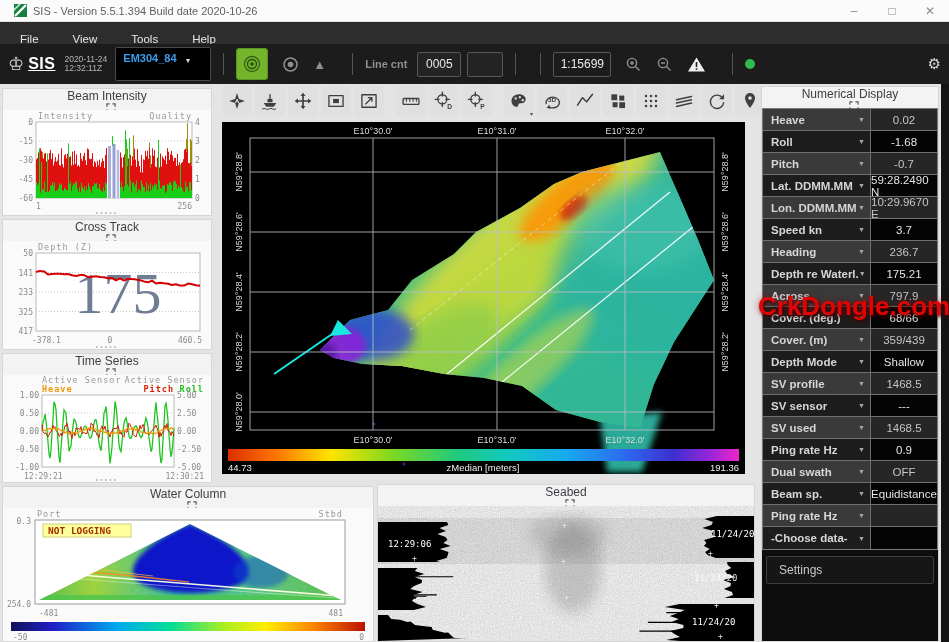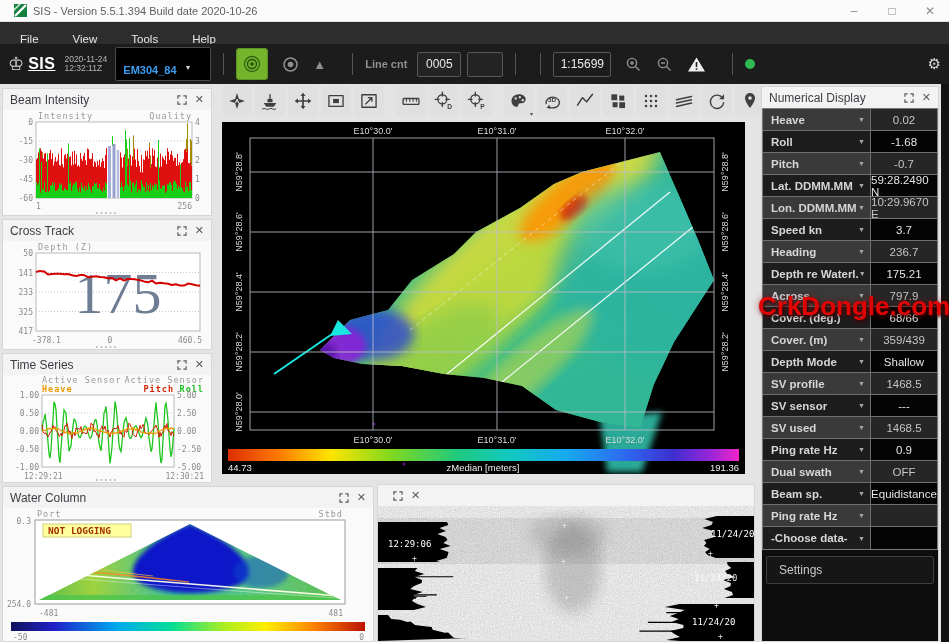--- a/index.html
+++ b/index.html
@@ -17,36 +17,36 @@
            display:flex;align-items:center;padding-left:20px;box-sizing:border-box;gap:34px;}
   .menu-item{display:inline-block;color:#e6e6e6;font-size:11.5px;margin-top:11px;}
   .menu-item::first-letter{text-decoration:underline;}
   
   .toolbar{position:absolute;left:0;top:44px;width:949px;height:40px;background:#1c1c1c;
            display:flex;align-items:center;padding:0 8px;box-sizing:border-box;}
   .crest{font-size:18px;color:#dcdcdc;margin-right:4px;}
   .appname{color:#fff;font-size:16px;font-weight:bold;letter-spacing:.5px;margin-right:9px;text-decoration:underline;}
   .tstamp{font-size:8.5px;color:#b5b5b5;line-height:9px;margin-right:8px;}
   .dd{background:#000;border:1px solid #4a4a4a;border-radius:2px;height:25px;display:flex;
-      align-items:flex-start;padding:16px 7px;box-sizing:border-box;}
+      align-items:flex-end;padding:16px 7px;box-sizing:border-box;}
   .dd-text{color:#3b9df0;font-weight:bold;font-size:11px;white-space:nowrap;}
   .dd-caret{color:#d8d8d8;font-size:7px;margin-left:8px;}
   .tb-sep{width:1px;height:22px;background:#555;margin:0 12px;flex:0 0 auto;}
   .ping-btn{width:30px;height:30px;background:#74b42c;border:1px solid #5d9420;border-radius:3px;
             display:flex;align-items:center;justify-content:center;margin-right:14px;}
   .mono-icon{color:#8f8f8f;margin-right:14px;display:flex;align-items:center;}
   .lbl-dim{color:#8f8f8f;font-size:11px;margin-right:10px;font-weight:bold;}
   .field{background:#242424;border:1px solid #585858;border-radius:2px;height:25px;color:#eaeaea;
          font-size:12px;display:flex;align-items:center;justify-content:center;box-sizing:border-box;}
   .scale-field{background:transparent;border:1px solid #585858;}
   .status-dot{width:10px;height:10px;border-radius:50%;background:#2fbb4f;}
   .gear{margin-left:auto;color:#d6d6d6;font-size:15px;}
   
   .panel{position:absolute;background:#f7f7f7;border:1px solid #d6d6d6;box-sizing:border-box;}
-  .panel-header{height:21px;display:flex;align-items:center;padding:0 7px;background:#f3f3f3;}
+  .panel-header{height:21px;display:flex;align-items:center;padding:0 7px;background:#f3f3f3;flex-direction:column;}
   .panel-title{flex:1;font-size:12px;color:#3d3d44;}
   .ph-btn{margin-left:8px;color:#5a5a5a;display:flex;align-items:center;font-size:11px;line-height:1;}
   .panel-body{position:relative;background:#fafafa;}
   .splitter-dots{position:absolute;bottom:0;left:0;right:0;text-align:center;color:#bbb;
                  font-size:7px;line-height:5px;letter-spacing:2px;}
   
   .tk{font-family:"DejaVu Sans Mono",monospace;font-size:8px;fill:#8a8a8a;}
   .axh{font-family:"DejaVu Sans Mono",monospace;font-size:8.5px;fill:#9a9a9a;letter-spacing:1px;}
   .plot{fill:#fff;stroke:#b9b9b9;stroke-width:1;}
   .grid{stroke:#c9c9c9;stroke-width:1;stroke-dasharray:1,2;}
@@ -562,20 +562,21 @@
       <text class="map-lbl" transform="rotate(-90 506 230)" x="506" y="230" text-anchor="middle">N59°28.2'</text>
       <rect x="6" y="327" width="511" height="12" fill="url(#cbMap)"></rect>
       <text class="map-cb-lbl" x="6" y="349">44.73</text>
       <text class="map-cb-lbl" x="261" y="349" text-anchor="middle">zMedian [meters]</text>
       <text class="map-cb-lbl" x="517" y="349" text-anchor="end">191.36</text>
     </svg>
   </div>
 
   <div class="panel" style="left:377px;top:484px;width:378px;height:158px">
     <div class="panel-header">
+      <span class="panel-title">Seabed</span>
       <span class="ph-btn">
           <svg width="10" height="10" viewBox="0 0 11 11">
             <path d="M1,4V1H4 M7,1H10V4 M10,7V10H7 M4,10H1V7" fill="none" stroke="#5a5a5a" stroke-width="1.3"></path>
           </svg>
         </span>
       <span class="ph-btn">✕</span>
     </div>
     <div class="panel-body" style="height:135px">
       <svg width="376" height="135">
         <defs>

